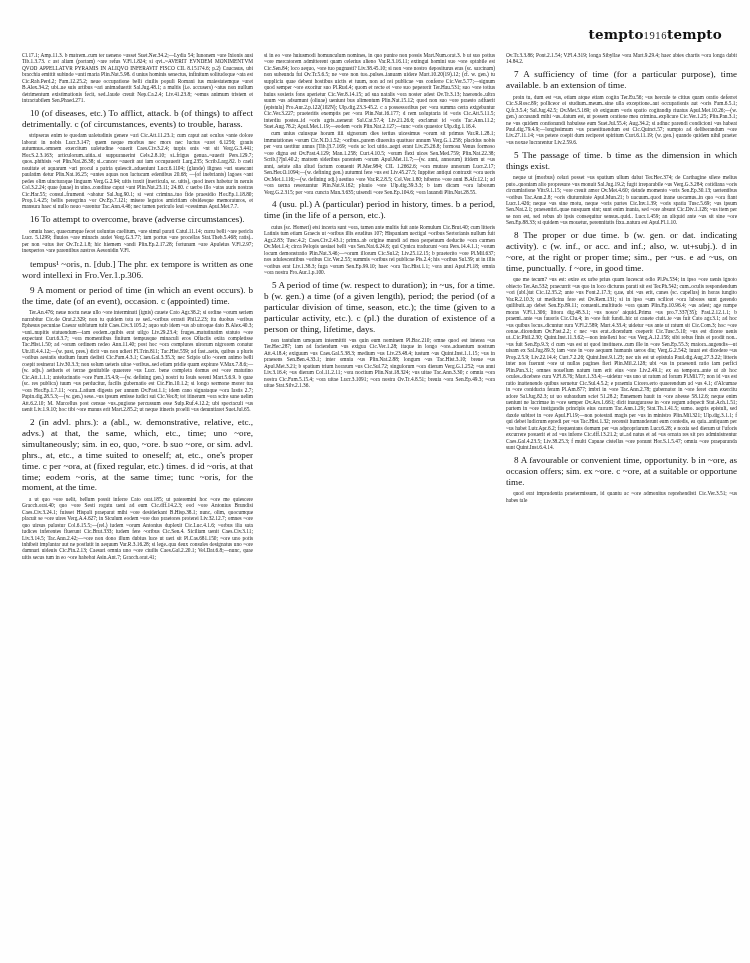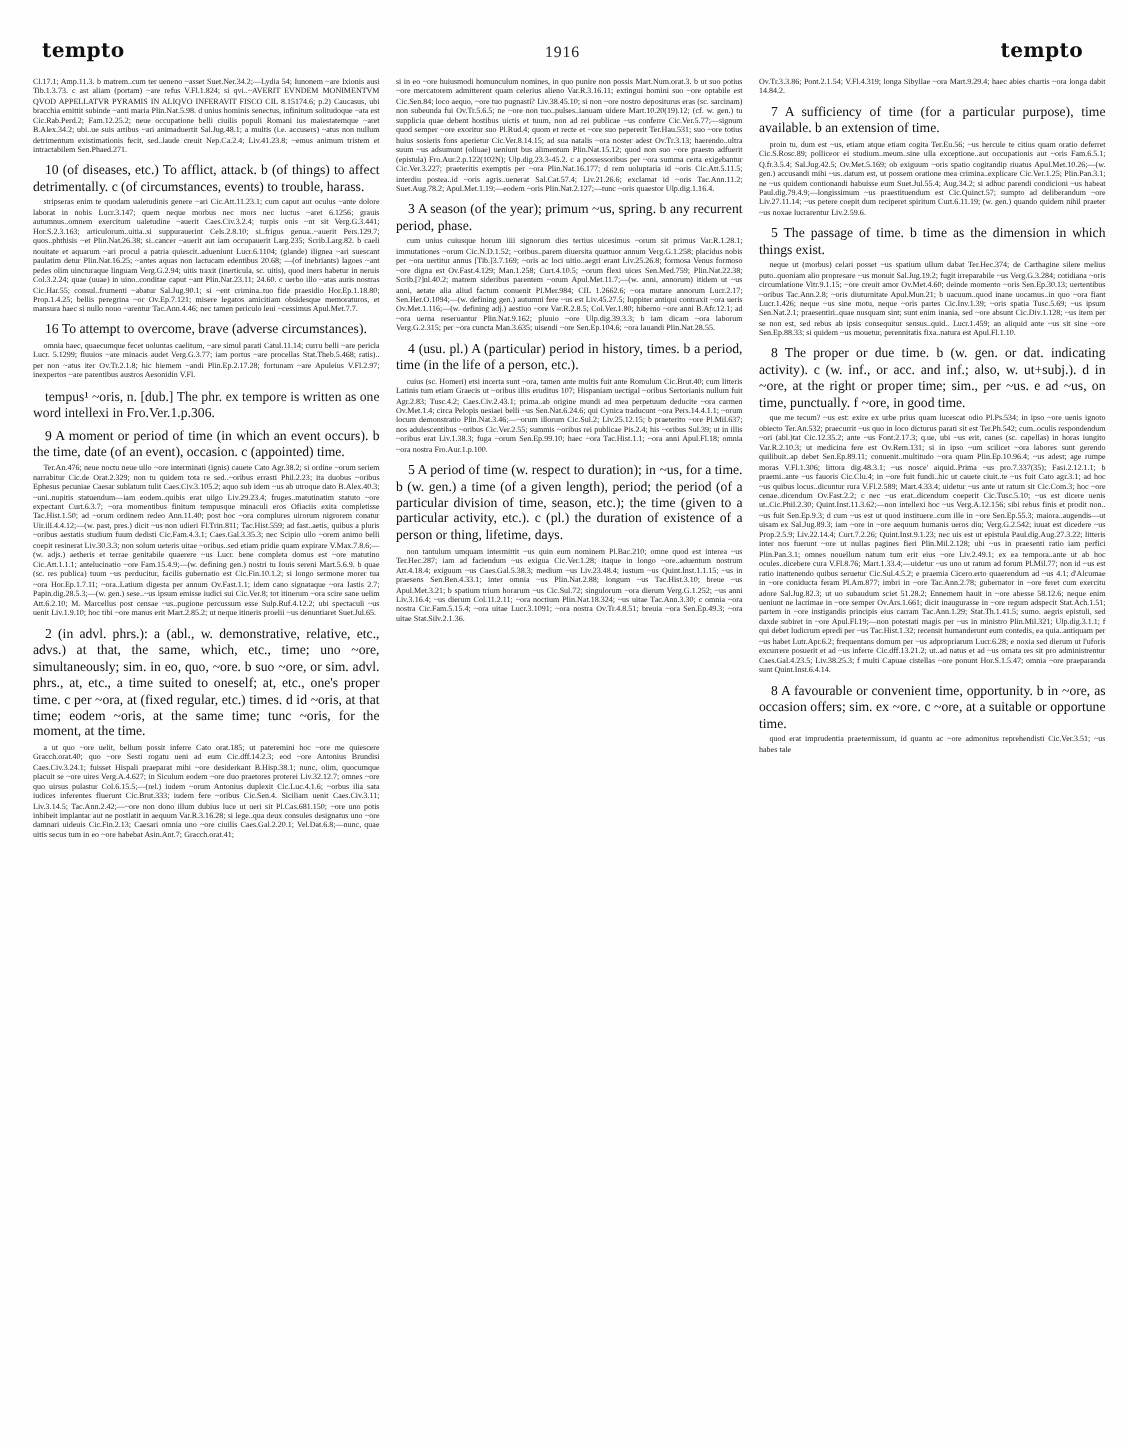--- a/index.html
+++ b/index.html
@@ -11,21 +11,21 @@
     overflow:hidden;
   }
   .page{
     position:relative;
     width:750px;height:963px;
     box-sizing:border-box;
     padding:26px 22px 10px 22px;
   }
   
   .runhead{
-    display:flex;align-items:baseline;justify-content:space-between;
+    display:flex;align-items:baseline;justify-content:flex-end;
     margin:0 6px 10px 6px;
   }
   .runhead .rh-word{
     font-family:"DejaVu Serif",serif;
     font-weight:bold;font-size:13.5px;letter-spacing:.2px;
     color:#111;
   }
   .runhead .rh-page{
     font-size:10.5px;letter-spacing:.6px;color:#222;
     font-family:"Liberation Serif",serif;
@@ -90,21 +90,20 @@
       <p class="cite ind">omnia haec, quaecumque fecet uoluntas caelitum, ~are simul parati Catul.11.14; curru belli ~are pericla Lucr. 5.1299; fluuios ~are minacis audet Verg.G.3.77; iam portus ~are procellas Stat.Theb.5.468; ratis).. per non ~atus iter Ov.Tr.2.1.8; hic hiemem ~andi Plin.Ep.2.17.28; fortunam ~are Apuleius V.Fl.2.97; inexpertos ~are parentibus austros Aesonidin V.Fl.</p>
       <p class="entry">tempus¹ ~oris, n. [dub.] The phr. ex tempore is written as one word intellexi in Fro.Ver.1.p.306.</p>
       <p class="sense">9 A moment or period of time (in which an event occurs).  b the time, date (of an event), occasion.  c (appointed) time.</p>
       <p class="cite ind">Ter.An.476; neue noctu neue ullo ~ore interminati (ignis) cauete Cato Agr.38.2; si ordine ~orum seriem narrabitur Cic.de Orat.2.329; non tu quidem tota re sed..~oribus errasti Phil.2.23; ita duobus ~oribus Ephesus pecuniae Caesar sublatum tulit Caes.Civ.3.105.2; aquo sub idem ~us ab utroque dato B.Alex.40.3; ~uni..nupitis statuendum—iam eodem..quibis erat uilgo Liv.29.23.4; fruges..matutinatim statuto ~ore expectant Curt.6.3.7; ~ora momentibus finitum tempusque minaculi eros Ofiaciis exita completisse Tac.Hist.1.50; ad ~orum ordinem redeo Ann.11.40; post hoc ~ora complures uirorum nigrorem conatur Uir.ill.4.4.12;—(w. past, pres.) dicit ~us non udieri Fl.Trin.811; Tac.Hist.559; ad fast..aetis, quibus a pluris ~oribus aestatis studium fuum dedisti Cic.Fam.4.3.1; Caes.Gal.3.35.3; nec Scipio ullo ~orem animo belli coepit resinerat Liv.30.3.3; non solum ueteris uitae ~oribus..sed etiam pridie quam expirare V.Max.7.8.6;—(w. adjs.) aetheris et terrae genitabile quaerere ~us Lucr. bene completa domus est ~ore matutino Cic.Att.1.1.1; antelucinatio ~ore Fam.15.4.9;—(w. defining gen.) nostri tu Iouis sereni Mart.5.6.9.   b quae (sc. res publica) tuum ~us perducitur, facilis gubernatio est Cic.Fin.10.1.2; si longo sermone morer tua ~ora Hor.Ep.1.7.11; ~ora..Latium digesta per annum Ov.Fast.1.1; idem cano signataque ~ora Iastis 2.7; Papin.dig.28.5.3;—(w. gen.) sese..~us ipsum emisse iudici sui Cic.Ver.8; tot itinerum ~ora scire sane uelim Att.6.2.10; M. Marcellus post censae ~us..pugione percussum esse Sulp.Ruf.4.12.2; ubi spectaculi ~us uenit Liv.1.9.10; hoc tibi ~ore manus erit Mart.2.85.2; ut neque itineris proelii ~us denuntiaret Suet.Jul.65.</p>
       <p class="sense">2 (in advl. phrs.):  a (abl., w. demonstrative, relative, etc., advs.) at that, the same, which, etc., time; uno ~ore, simultaneously; sim. in eo, quo, ~ore.  b suo ~ore, or sim. advl. phrs., at, etc., a time suited to oneself; at, etc., one's proper time.  c per ~ora, at (fixed regular, etc.) times.  d id ~oris, at that time; eodem ~oris, at the same time; tunc ~oris, for the moment, at the time.</p>
       <p class="cite ind">a ut quo ~ore uelit, bellum possit inferre Cato orat.185; ut pateremini hoc ~ore me quiescere Gracch.orat.40; quo ~ore Sesti rogatu ueni ad eum Cic.dff.14.2.3; eod ~ore Antonius Brundisi Caes.Civ.3.24.1; fuisset Hispali praeparat mihi ~ore desiderkant B.Hisp.38.1; nunc, olim, quocumque placuit se ~ore uires Verg.A.4.627; in Siculum eodem ~ore duo praetores proterei Liv.32.12.7; omnes ~ore quo uirsus pulastur Col.6.15.5;—(rel.) iudem ~orum Antonius duplexit Cic.Luc.4.1.6; ~orbus ilia sata iudices inferentes fluerunt Cic.Brut.333; iudem fere ~oribus Cic.Sen.4. Siciliam uenit Caes.Civ.3.11; Liv.3.14.5; Tac.Ann.2.42;—~ore non dono illum dubius luce ut ueri sit Pl.Cas.681.150; ~ore uno potis inhibeit implantar aut ne postlatit in aequum Var.R.3.16.28; si lege..qua deux consules designatus uno ~ore damnari uideuis Cic.Fin.2.13; Caesari omnia uno ~ore ciuilis Caes.Gal.2.20.1; Vel.Dat.6.8;—nunc, quae uitis secus tum in eo ~ore habebat Asin.Ant.7; Gracch.orat.41;</p>
     </div>
 
     <div class="col">
       <p class="cite topfrag">si in eo ~ore huiusmodi homunculum nomines, in quo punire non possis Mart.Num.orat.3.   b ut suo potius ~ore mercatorem admitterent quam celerius alieno Var.R.3.16.11; extingui homini suo ~ore optabile est Cic.Sen.84; loco aequo, ~ore tuo pugnasti? Liv.38.45.10; si non ~ore nostro depositurus eras (sc. sarcinam) non subeunda fui Ov.Tr.5.6.5; ne ~ore non tuo..pulses..ianuam uidere Mart.10.20(19).12; (cf. w. gen.) tu supplicia quae debent hostibus uictis et tuum, non ad rei publicae ~us conferre Cic.Ver.5.77;—signum quod semper ~ore exoritur suo Pl.Rud.4; quom et recte et ~ore suo pepererit Ter.Hau.531; suo ~ore totius huius sosieris fons aperietur Cic.Ver.8.14.15; ad sua natalis ~ora noster adest Ov.Tr.3.13; haerendo..ultra suum ~us adsumunt (oliuae) ueniunt bus alimentum Plin.Nat.15.12; quod non suo ~ore praesto adfuerit (epistula) Fro.Aur.2.p.122(102N); Ulp.dig.23.3-45.2.   c a possessoribus per ~ora summa certa exigebantur Cic.Ver.3.227; praeteritis exemptis per ~ora Plin.Nat.16.177;   d rem uoluptaria id ~oris Cic.Att.5.11.5; interdiu postea..id ~oris agris..uenerat Sal.Cat.57.4; Liv.21.26.6; exclamat id ~oris Tac.Ann.11.2; Suet.Aug.78.2; Apul.Met.1.19;—eodem ~oris Plin.Nat.2.127;—tunc ~oris quaestor Ulp.dig.1.16.4.</p>
-      <p class="sense">3 A season (of the year); primum ~us, spring.  b any recurrent period, phase.</p>
       <p class="cite ind">cum unius cuiusque horum iiii signorum dies tertius uicesimus ~orum sit primus Var.R.1.28.1; immutationes ~orum Cic.N.D.1.52; ~oribus..parem diuersita quattuor annum Verg.G.1.258; placidus nobis per ~ora uertitur annus [Tib.]3.7.169; ~oris ac loci uitio..aegri erant Liv.25.26.8; formosa Venus formoso ~ore digna est Ov.Fast.4.129; Man.1.258; Curt.4.10.5; ~orum flexi uices Sen.Med.759; Plin.Nat.22.38; Scrib.[?]nl.40.2; matrem sideribus parentem ~orum Apul.Met.11.7;—(w. anni, annorum) itidem ut ~us anni, aetate alia aliud factum conuenit Pl.Mer.984; CIL 1.2662.6; ~ora mutare annorum Lucr.2.17; Sen.Her.O.1094;—(w. defining gen.) autumni fere ~us est Liv.45.27.5; Iuppiter antiqui contraxit ~ora ueris Ov.Met.1.116;—(w. defining adj.) aestiuo ~ore Var.R.2.8.5; Col.Ver.1.80; hiberno ~ore anni B.Afr.12.1; ad ~ora uerna reseruantur Plin.Nat.9.162; pluuio ~ore Ulp.dig.39.3.3;   b iam dicam ~ora laborum Verg.G.2.315; per ~ora cuncta Man.3.635; uisendi ~ore Sen.Ep.104.6; ~ora lauandi Plin.Nat.28.55.</p>
       <p class="sense">4 (usu. pl.) A (particular) period in history, times.  b a period, time (in the life of a person, etc.).</p>
       <p class="cite ind">cuius (sc. Homeri) etsi incerta sunt ~ora, tamen ante multis fuit ante Romulum Cic.Brut.40; cum litteris Latinis tum etiam Graecis ut ~oribus illis eruditus 107; Hispaniam uectigal ~oribus Sertorianis nullum fuit Agr.2.83; Tusc.4.2; Caes.Civ.2.43.1; prima..ab origine mundi ad mea perpetuum deducite ~ora carmen Ov.Met.1.4; circa Pelopis uesiaei belli ~us Sen.Nat.6.24.6; qui Cynica traducunt ~ora Pers.14.4.1.1; ~orum locum demonstratio Plin.Nat.3.46;—~orum illorum Cic.Sul.2; Liv.25.12.15;   b praeterito ~ore Pl.Mil.637; nos adulescentibus ~oribus Cic.Ver.2.55; summis ~oribus rei publicae Pis.2.4; his ~oribus Sul.39; ut in illis ~oribus erat Liv.1.38.3; fuga ~orum Sen.Ep.99.10; haec ~ora Tac.Hist.1.1; ~ora anni Apul.Fl.18; omnia ~ora nostra Fro.Aur.1.p.100.</p>
       <p class="sense">5 A period of time (w. respect to duration); in ~us, for a time.  b (w. gen.) a time (of a given length), period; the period (of a particular division of time, season, etc.); the time (given to a particular activity, etc.).  c (pl.) the duration of existence of a person or thing, lifetime, days.</p>
       <p class="cite ind">non tantulum umquam intermittit ~us quin eum nominem Pl.Bac.210; omne quod est interea ~us Ter.Hec.287; iam ad faciendum ~us exigua Cic.Ver.1.28; itaque in longo ~ore..aduentum nostrum Att.4.18.4; exiguum ~us Caes.Gal.5.38.3; medium ~us Liv.23.48.4; iustum ~us Quint.Inst.1.1.15; ~us in praesens Sen.Ben.4.33.1; inter omnia ~us Plin.Nat.2.88; longum ~us Tac.Hist.3.10; breue ~us Apul.Met.3.21;   b spatium trium horarum ~us Cic.Sul.72; singulorum ~ora dierum Verg.G.1.252; ~us anni Liv.3.16.4; ~us dierum Col.11.2.11; ~ora noctium Plin.Nat.18.324; ~us uitae Tac.Ann.3.30;   c omnia ~ora nostra Cic.Fam.5.15.4; ~ora uitae Lucr.3.1091; ~ora nostra Ov.Tr.4.8.51; breuia ~ora Sen.Ep.49.3; ~ora uitae Stat.Silv.2.1.36.</p>
     </div>
 
     <div class="col">
       <p class="cite topfrag">Ov.Tr.3.3.86; Pont.2.1.54; V.Fl.4.319; longa Sibyllae ~ora Mart.9.29.4; haec abies chartis ~ora longa dabit 14.84.2.</p>
       <p class="sense">7 A sufficiency of time (for a particular purpose), time available.  b an extension of time.</p>

